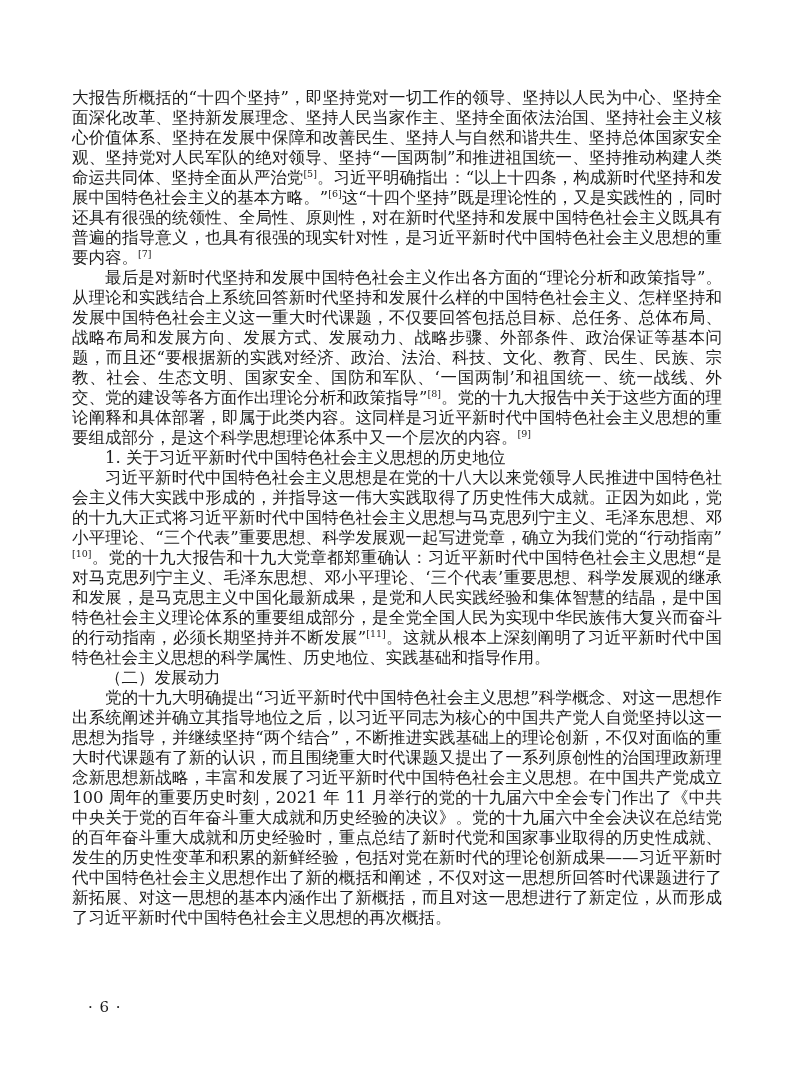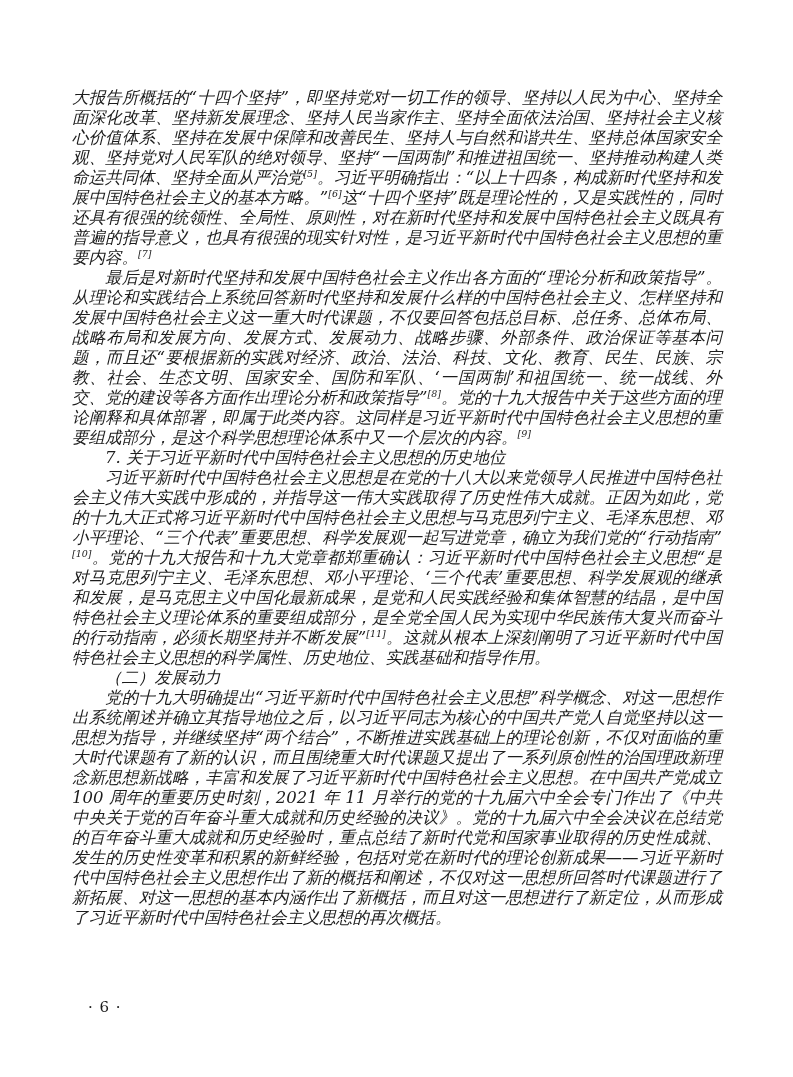--- a/index.html
+++ b/index.html
@@ -18,21 +18,20 @@
   }
   .text-block {
     position: absolute;
     left: 72px;
     top: 88px;
     width: 650px;
     font-size: 16.5px;
     line-height: 20px;
     text-align: justify;
     text-justify: inter-ideograph;
-    font-style: italic;
   }
   p.para {
     margin: 0;
     padding: 0;
   }
   p.para.indent {
     text-indent: 2em;
   }
   p.para.gap {
     margin-top: 9px;
@@ -51,19 +50,19 @@
     color: #1c1c1c;
   }
 </style>
 </head>
 <body>
 
 <div class="page">
   <div class="text-block">
       <p class="para"><span>大报告所概括的“十四个坚持”，即坚持党对一切工作的领导、坚持以人民为中心、坚持全面深化改革、坚持新发展理念、坚持人民当家作主、坚持全面依法治国、坚持社会主义核心价值体系、坚持在发展中保障和改善民生、坚持人与自然和谐共生、坚持总体国家安全观、坚持党对人民军队的绝对领导、坚持“一国两制”和推进祖国统一、坚持推动构建人类命运共同体、坚持全面从严治党</span><sup>[5]</sup><span>。习近平明确指出：“以上十四条，构成新时代坚持和发展中国特色社会主义的基本方略。”</span><sup>[6]</sup><span>这“十四个坚持”既是理论性的，又是实践性的，同时还具有很强的统领性、全局性、原则性，对在新时代坚持和发展中国特色社会主义既具有普遍的指导意义，也具有很强的现实针对性，是习近平新时代中国特色社会主义思想的重要内容。</span><sup>[7]</sup></p>
       <p class="para indent"><span>最后是对新时代坚持和发展中国特色社会主义作出各方面的“理论分析和政策指导”。从理论和实践结合上系统回答新时代坚持和发展什么样的中国特色社会主义、怎样坚持和发展中国特色社会主义这一重大时代课题，不仅要回答包括总目标、总任务、总体布局、战略布局和发展方向、发展方式、发展动力、战略步骤、外部条件、政治保证等基本问题，而且还“要根据新的实践对经济、政治、法治、科技、文化、教育、民生、民族、宗教、社会、生态文明、国家安全、国防和军队、‘一国两制’和祖国统一、统一战线、外交、党的建设等各方面作出理论分析和政策指导”</span><sup>[8]</sup><span>。党的十九大报告中关于这些方面的理论阐释和具体部署，即属于此类内容。这同样是习近平新时代中国特色社会主义思想的重要组成部分，是这个科学思想理论体系中又一个层次的内容。</span><sup>[9]</sup></p>
-      <p class="para indent"><span>7. 关于习近平新时代中国特色社会主义思想的历史地位</span></p>
+      <p class="para indent"><span>1. 关于习近平新时代中国特色社会主义思想的历史地位</span></p>
       <p class="para indent"><span>习近平新时代中国特色社会主义思想是在党的十八大以来党领导人民推进中国特色社会主义伟大实践中形成的，并指导这一伟大实践取得了历史性伟大成就。正因为如此，党的十九大正式将习近平新时代中国特色社会主义思想与马克思列宁主义、毛泽东思想、邓小平理论、“三个代表”重要思想、科学发展观一起写进党章，确立为我们党的“行动指南”</span><sup>[10]</sup><span>。党的十九大报告和十九大党章都郑重确认：习近平新时代中国特色社会主义思想“是对马克思列宁主义、毛泽东思想、邓小平理论、‘三个代表’重要思想、科学发展观的继承和发展，是马克思主义中国化最新成果，是党和人民实践经验和集体智慧的结晶，是中国特色社会主义理论体系的重要组成部分，是全党全国人民为实现中华民族伟大复兴而奋斗的行动指南，必须长期坚持并不断发展”</span><sup>[11]</sup><span>。这就从根本上深刻阐明了习近平新时代中国特色社会主义思想的科学属性、历史地位、实践基础和指导作用。</span></p>
       <p class="para indent"><span>（二）发展动力</span></p>
       <p class="para indent"><span>党的十九大明确提出“习近平新时代中国特色社会主义思想”科学概念、对这一思想作出系统阐述并确立其指导地位之后，以习近平同志为核心的中国共产党人自觉坚持以这一思想为指导，并继续坚持“两个结合”，不断推进实践基础上的理论创新，不仅对面临的重大时代课题有了新的认识，而且围绕重大时代课题又提出了一系列原创性的治国理政新理念新思想新战略，丰富和发展了习近平新时代中国特色社会主义思想。在中国共产党成立 100 周年的重要历史时刻，2021 年 11 月举行的党的十九届六中全会专门作出了《中共中央关于党的百年奋斗重大成就和历史经验的决议》。党的十九届六中全会决议在总结党的百年奋斗重大成就和历史经验时，重点总结了新时代党和国家事业取得的历史性成就、发生的历史性变革和积累的新鲜经验，包括对党在新时代的理论创新成果——习近平新时代中国特色社会主义思想作出了新的概括和阐述，不仅对这一思想所回答时代课题进行了新拓展、对这一思想的基本内涵作出了新概括，而且对这一思想进行了新定位，从而形成了习近平新时代中国特色社会主义思想的再次概括。</span></p>
     </div>
   <div class="page-number">· 6 ·</div>
 </div>
 
 </body></html>

